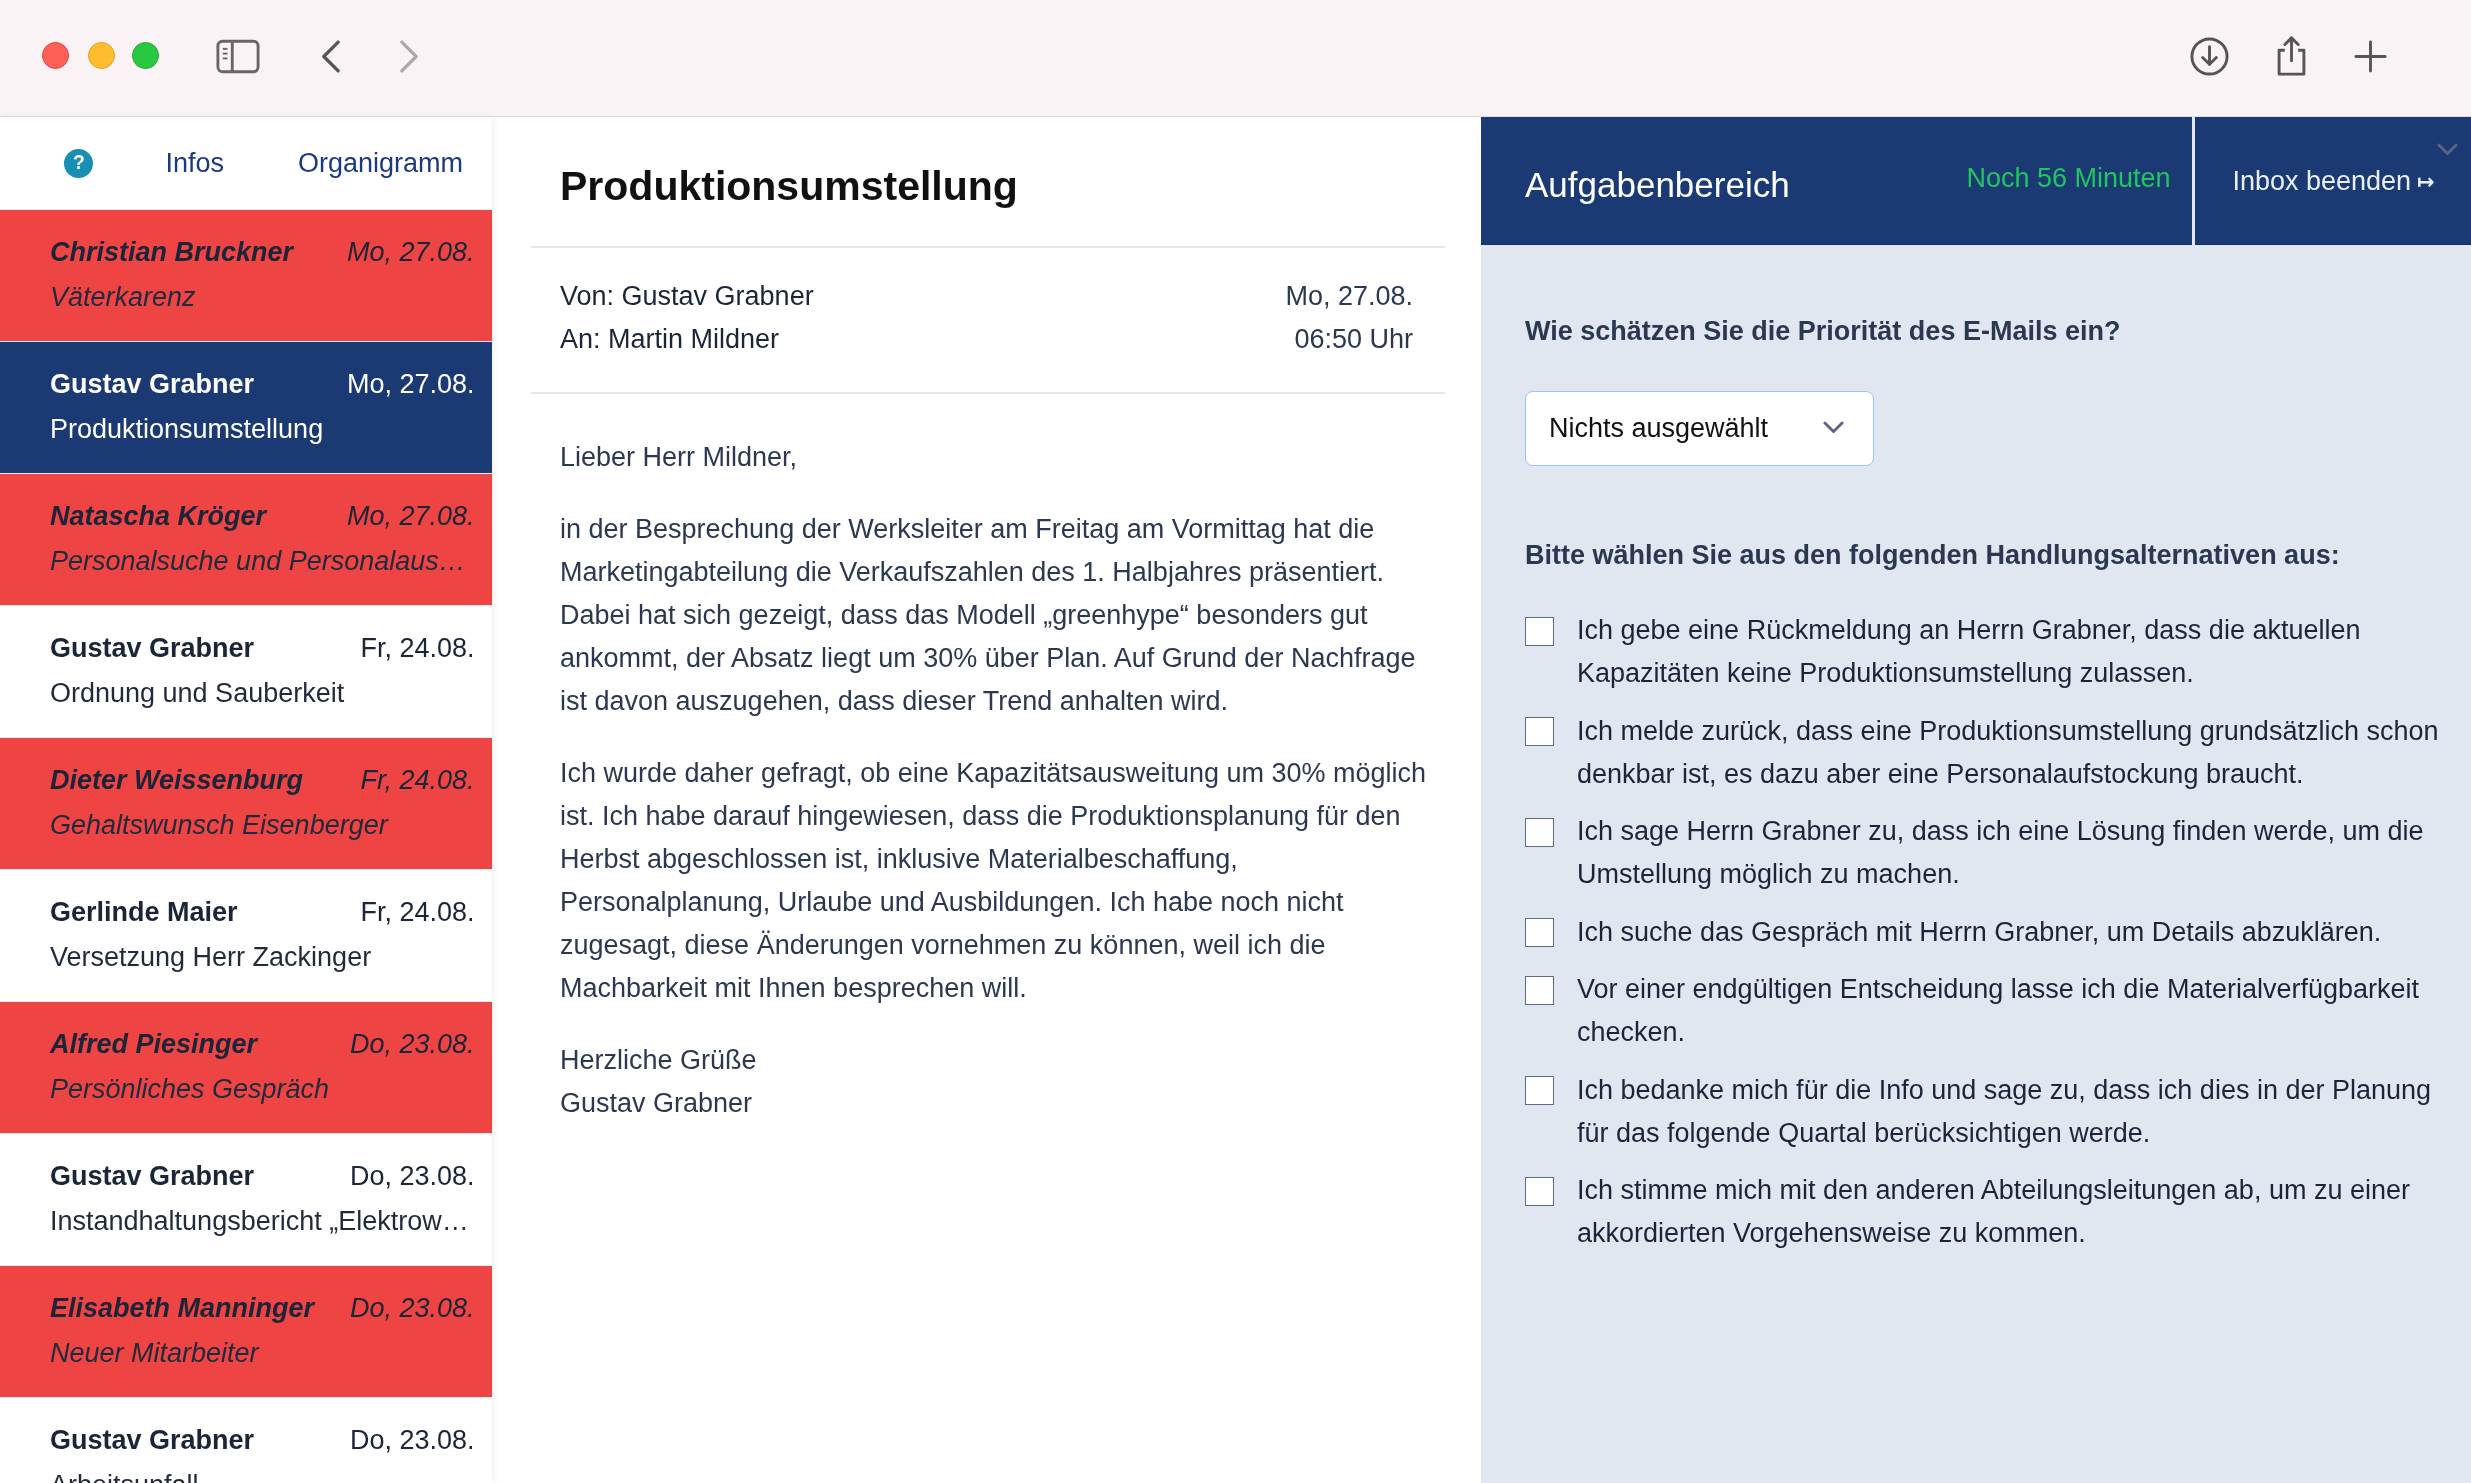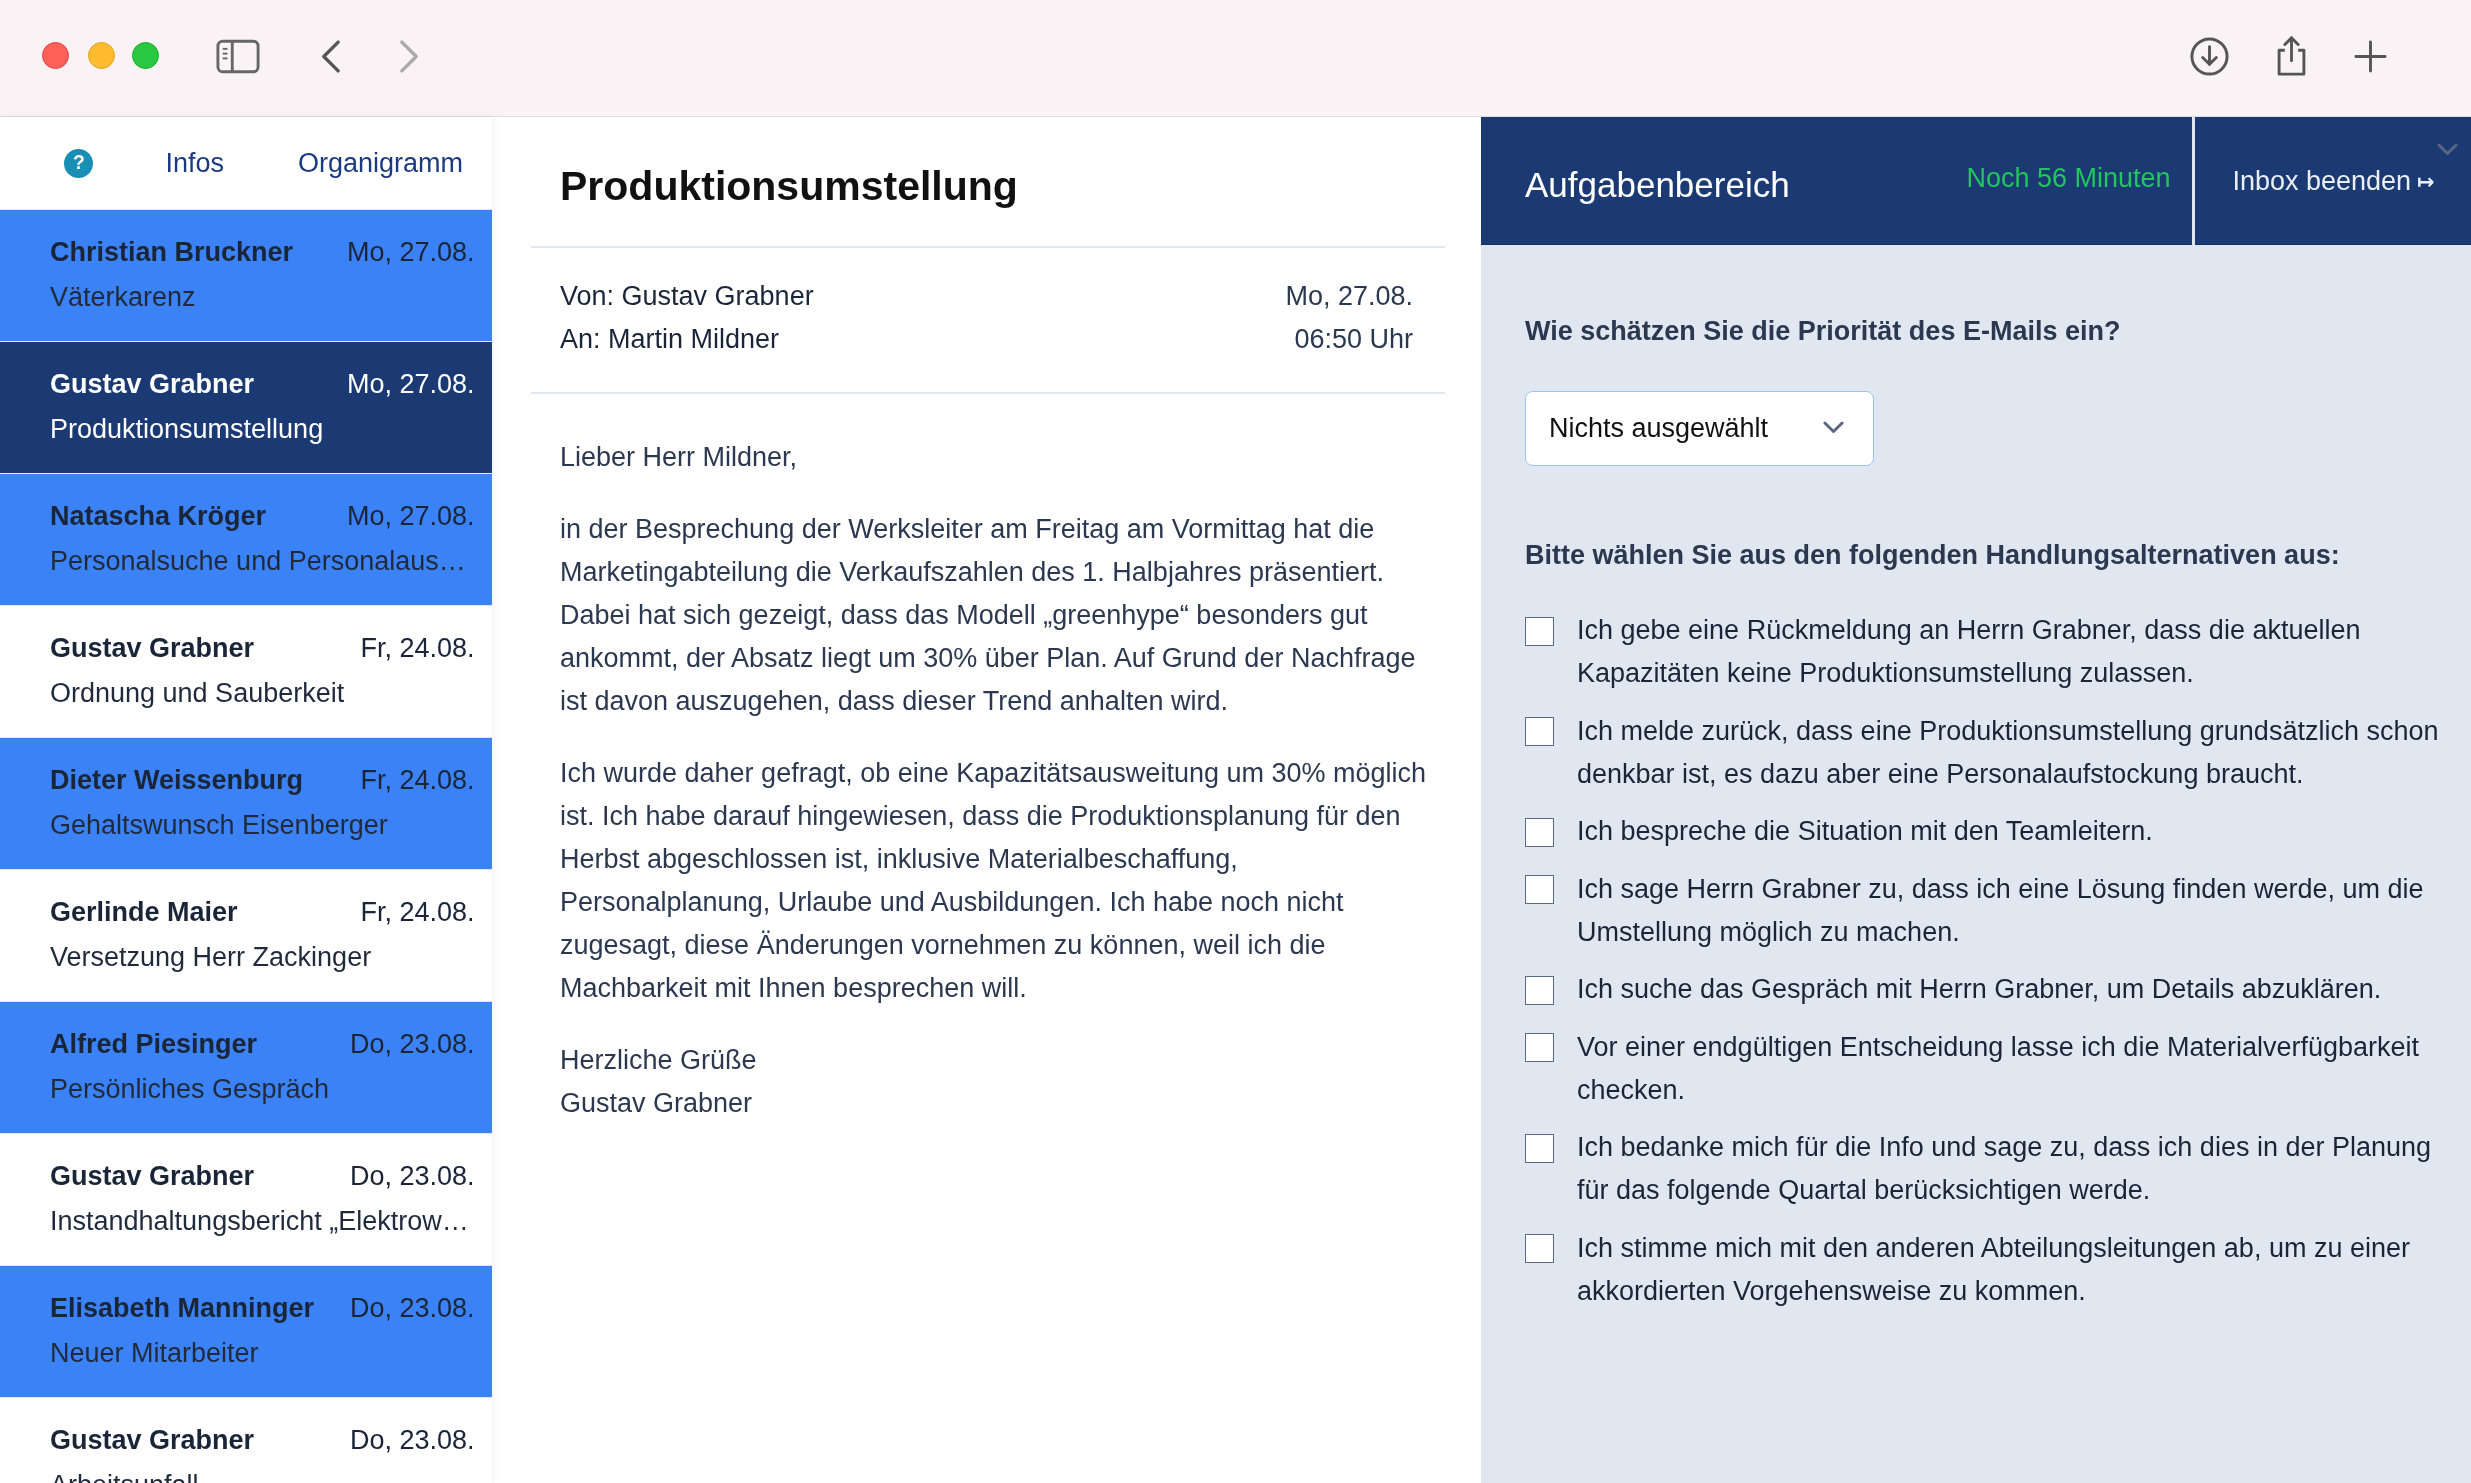--- a/index.html
+++ b/index.html
@@ -15,21 +15,21 @@
   .tb-icon { position: absolute; top: 33px; width: 46px; height: 46px; display: flex; align-items: center; justify-content: center; cursor: pointer; }
   .tb-icon svg { display: block; }
 
   
   .sidebar { position: absolute; left: 0; top: 117px; width: 492px; height: 1366px; background: #ffffff; overflow: hidden; box-shadow: 1.9px 0 5.8px rgba(0,0,0,0.06); z-index: 2; }
   .sb-header { height: 93px; display: flex; align-items: center; justify-content: flex-end; padding-right: 29px; gap: 29px; border-bottom: 1.9px solid #e3e9f1; }
   .help-icon { width: 29px; height: 29px; border-radius: 50%; background: #1a8fb5; color: #fff; font-weight: bold; font-size: 19.3px; display: flex; align-items: center; justify-content: center; margin-right: -1.9px; }
   .sb-link { color: #1b3a80; font-size: 27px; text-decoration: none; cursor: pointer; margin-left: 45px; }
   .mail-list { list-style: none; }
   .mail-item { height: 132px; padding: 27px 17.4px 0 50px; border-bottom: 1.9px solid #e3e9f1; cursor: pointer; }
-  .mail-item.shade { background: #3b82f6; }
+  .mail-item.shade { background: #ef4444; font-style: italic; }
   .mail-item.white { background: #ffffff; }
   .mail-item.selected { background: #1b3a73; color: #ffffff; }
   .mi-row1 { display: flex; justify-content: space-between; align-items: baseline; }
   .mi-sender { font-weight: bold; font-size: 27px; color: #1a2538; }
   .mi-date { font-size: 27px; color: #1a2538; }
   .mi-subject { font-size: 27px; margin-top: 13.5px; color: #1f2a3c; white-space: nowrap; overflow: hidden; text-overflow: ellipsis; max-width: 425px; }
   .mail-item.selected .mi-sender,
   .mail-item.selected .mi-date,
   .mail-item.selected .mi-subject { color: #ffffff; }
 
@@ -243,24 +243,20 @@
     <li class="opt">
         <span class="cb"></span>
         <span class="opt-text">Ich gebe eine Rückmeldung an Herrn Grabner, dass die aktuellen Kapazitäten keine Produktionsumstellung zulassen.</span>
       </li>
     <li class="opt">
         <span class="cb"></span>
         <span class="opt-text">Ich melde zurück, dass eine Produktionsumstellung grundsätzlich schon denkbar ist, es dazu aber eine Personalaufstockung braucht.</span>
       </li>
     <li class="opt">
         <span class="cb"></span>
-        <span class="opt-text">Ich bespreche die Situation mit den Teamleitern.</span>
-      </li>
-    <li class="opt">
-        <span class="cb"></span>
         <span class="opt-text">Ich sage Herrn Grabner zu, dass ich eine Lösung finden werde, um die Umstellung möglich zu machen.</span>
       </li>
     <li class="opt">
         <span class="cb"></span>
         <span class="opt-text">Ich suche das Gespräch mit Herrn Grabner, um Details abzuklären.</span>
       </li>
     <li class="opt">
         <span class="cb"></span>
         <span class="opt-text">Vor einer endgültigen Entscheidung lasse ich die Materialverfügbarkeit checken.</span>
       </li>

